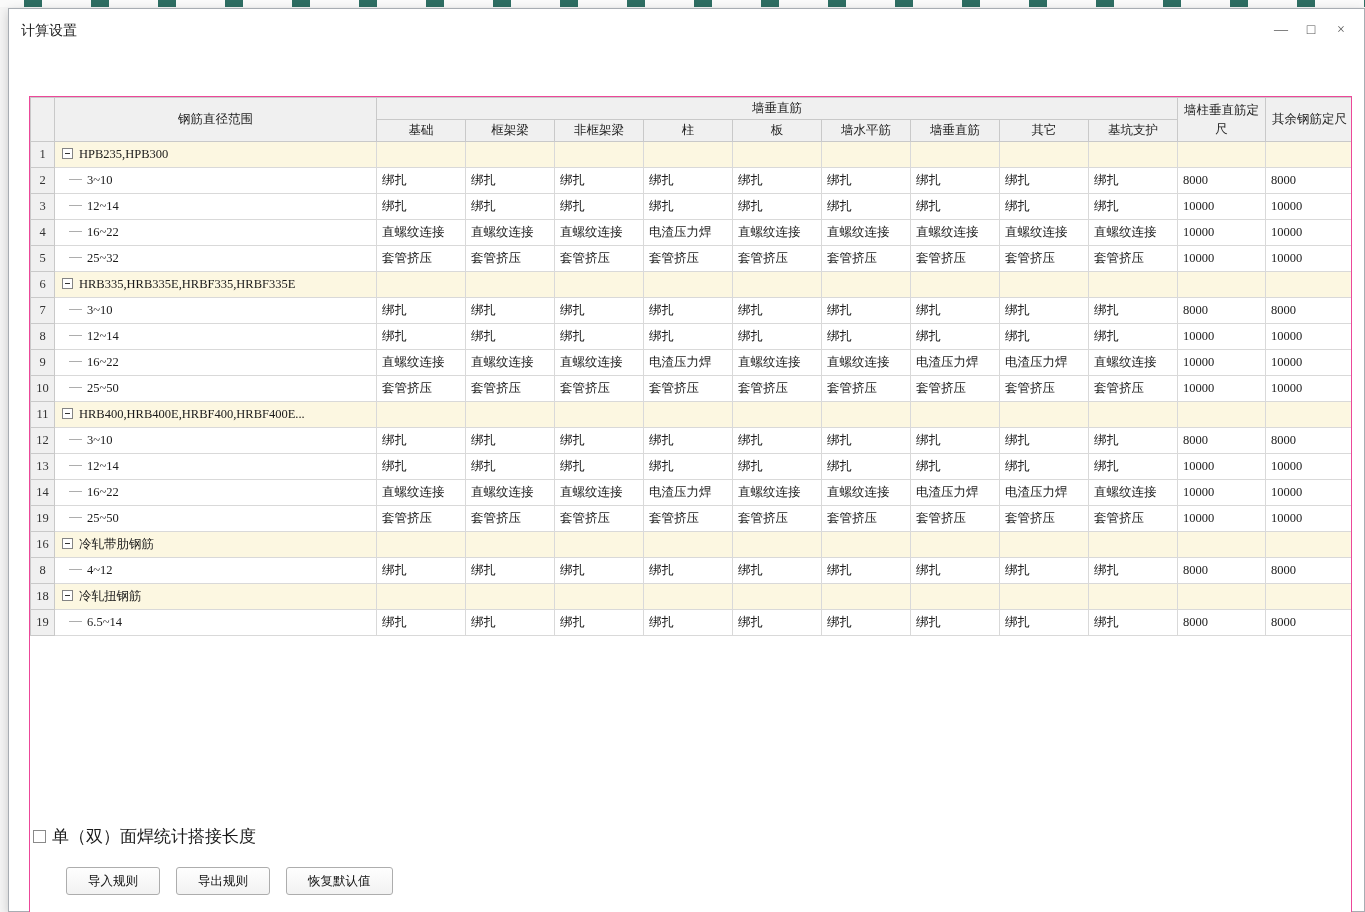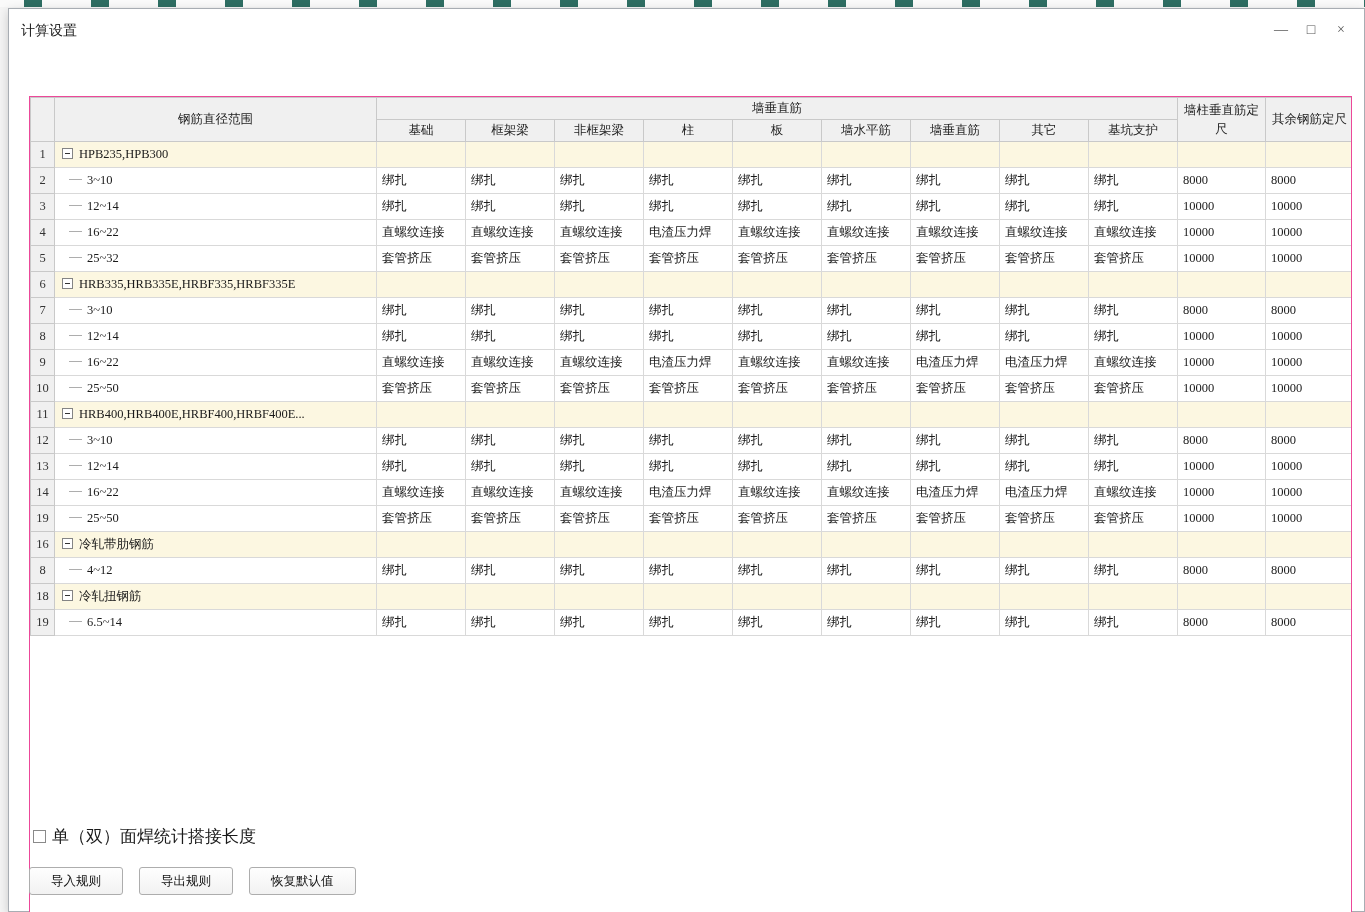--- a/index.html
+++ b/index.html
@@ -74,21 +74,21 @@
   .tree-line {
     display:inline-block; width:13px; height:1px; background:#adadad;
     margin:0 5px 4px 9px; vertical-align:middle;
   }
   
   .checkbox-row { position:absolute; left:24px; top:817px; height:20px; display:flex; align-items:center; font-size:17px;justify-content:space-between; }
   .checkbox {
     display:inline-block; width:13px; height:13px; border:1px solid #8a8a8a;
     background:#fff; margin-right:6px;
   }
-  .button-row { position:absolute; left:20px; top:858px; display:flex; }
+  .button-row { position:absolute; left:20px; top:858px; display:flex;padding-left:37px; }
   .btn {
     height:28px; padding:0 21px; margin-right:16px;
     border:1px solid #adadad; border-radius:3px;
     background:linear-gradient(#fefefe,#f2f2f2);
     font-size:12.5px; display:flex; align-items:center; color:#111;
     cursor:default; user-select:none;
   }
 </style>
 </head>
 <body>

